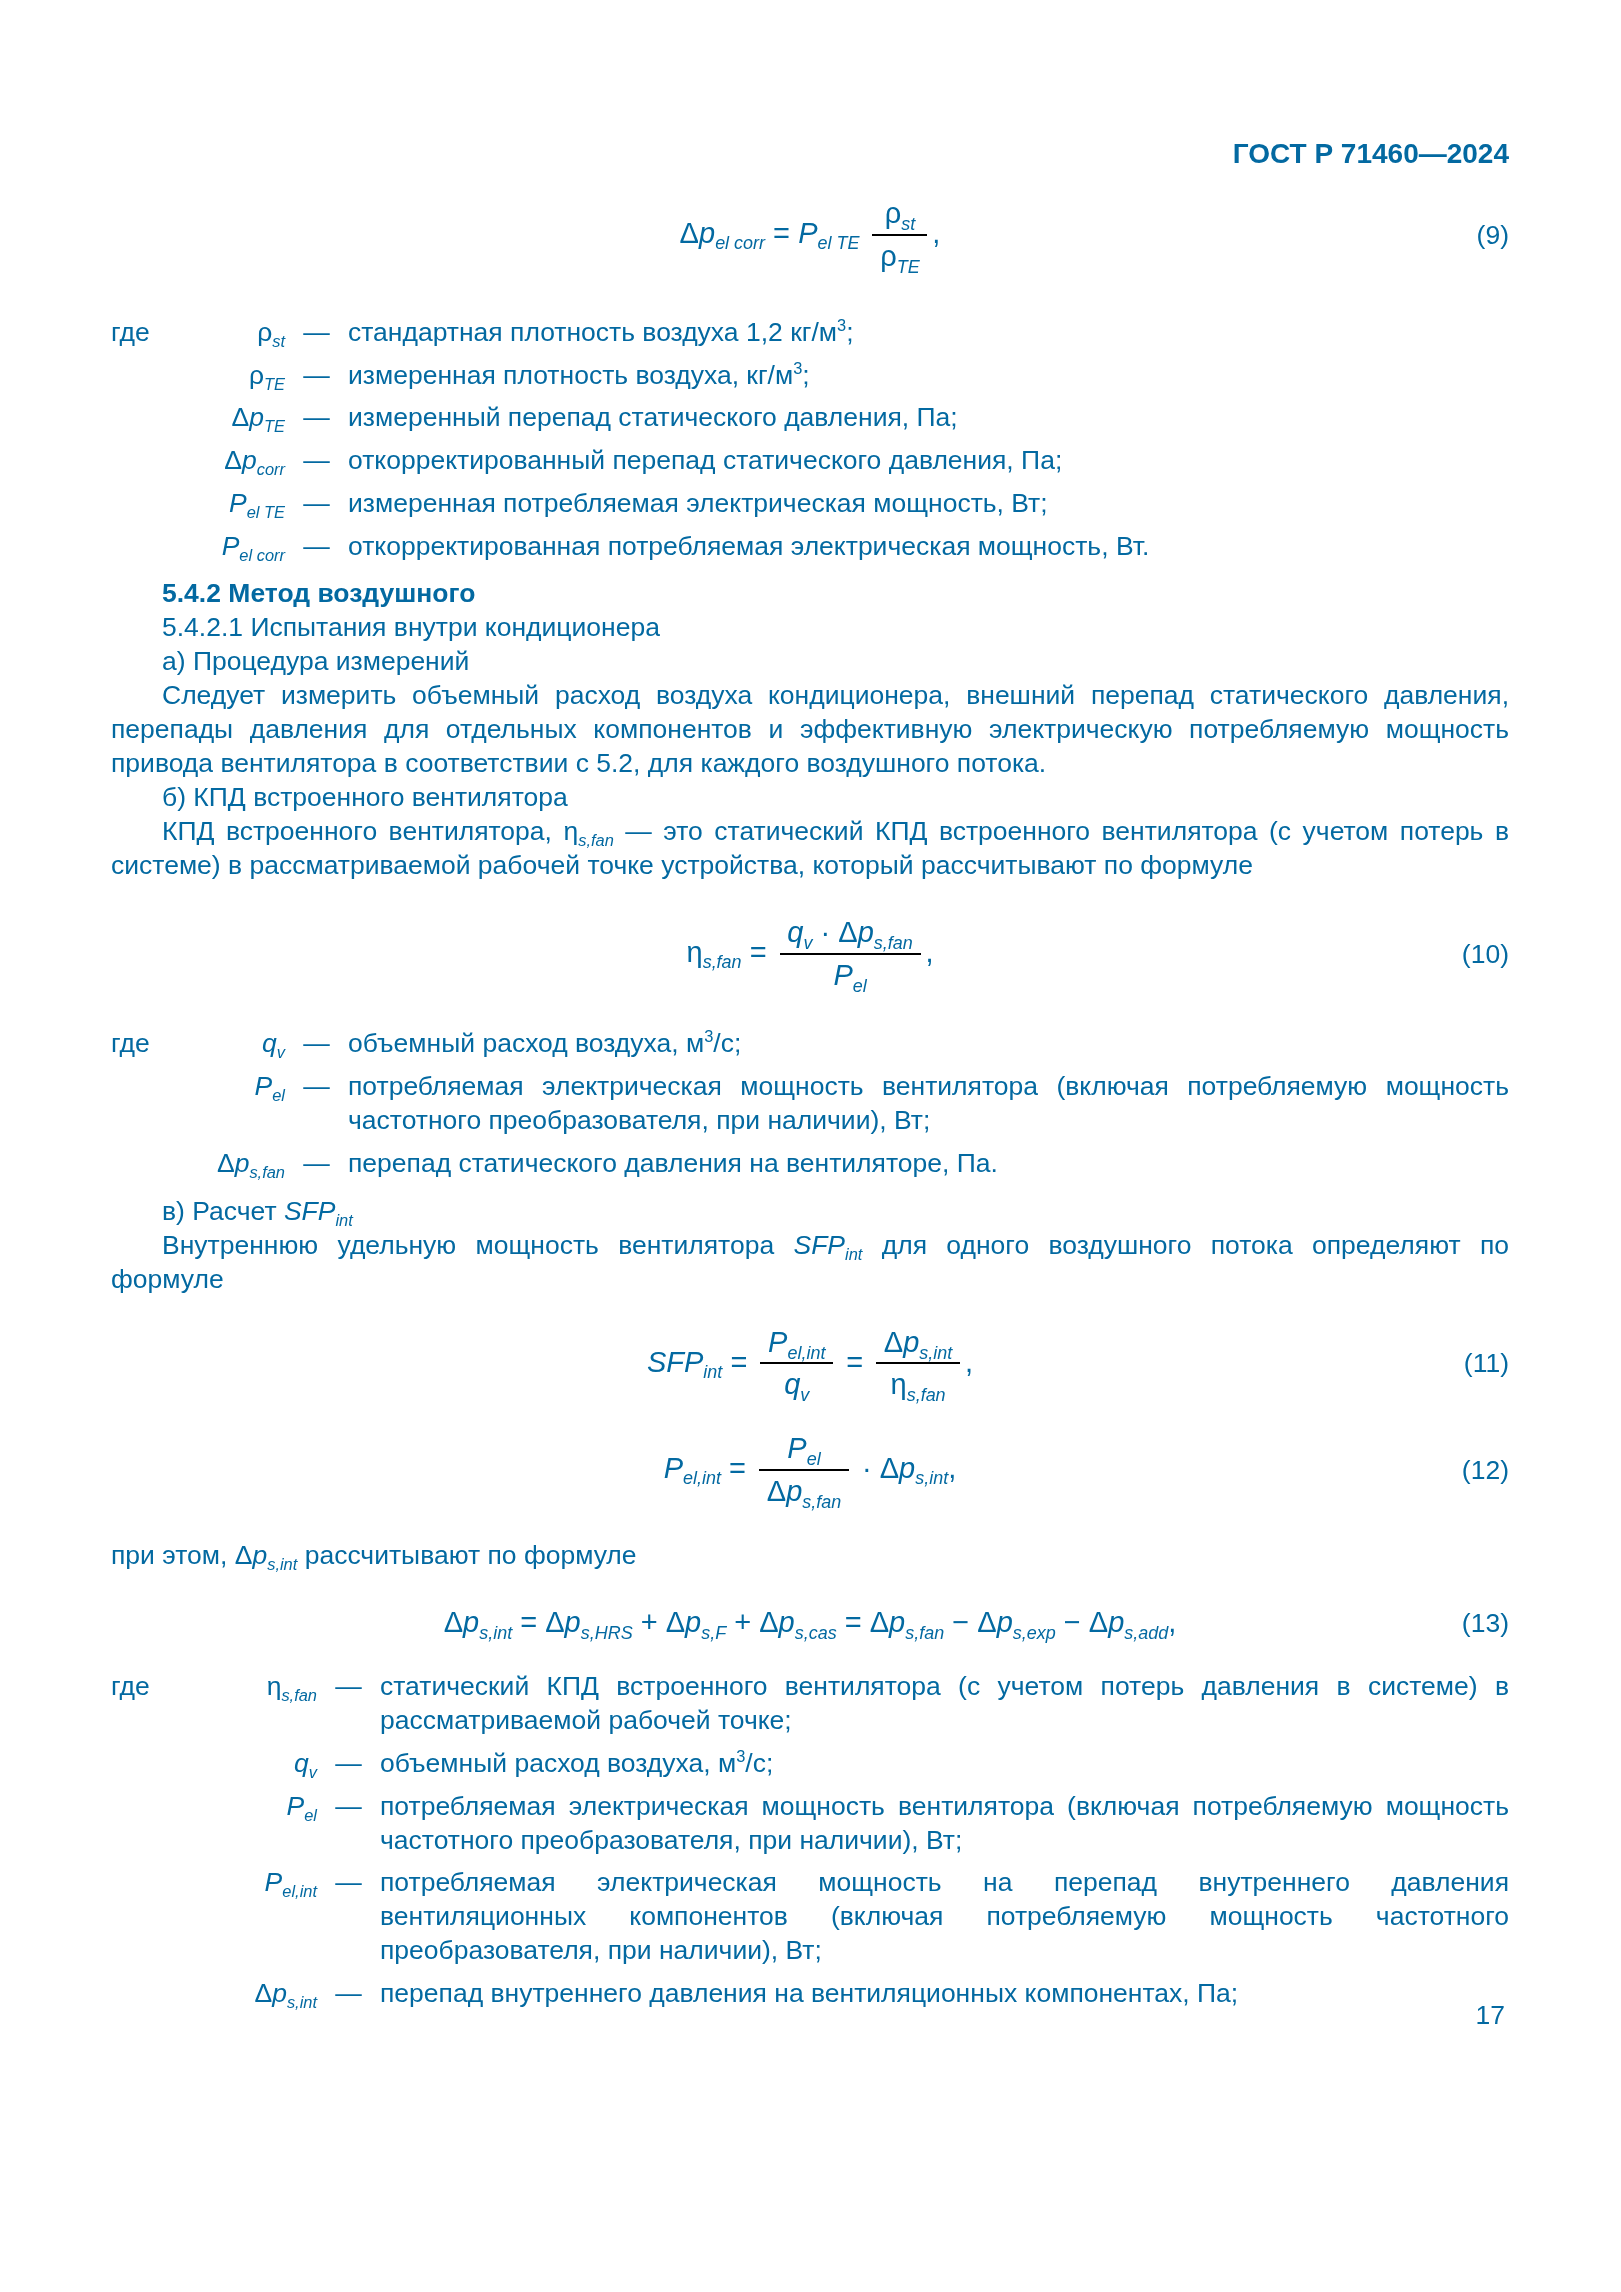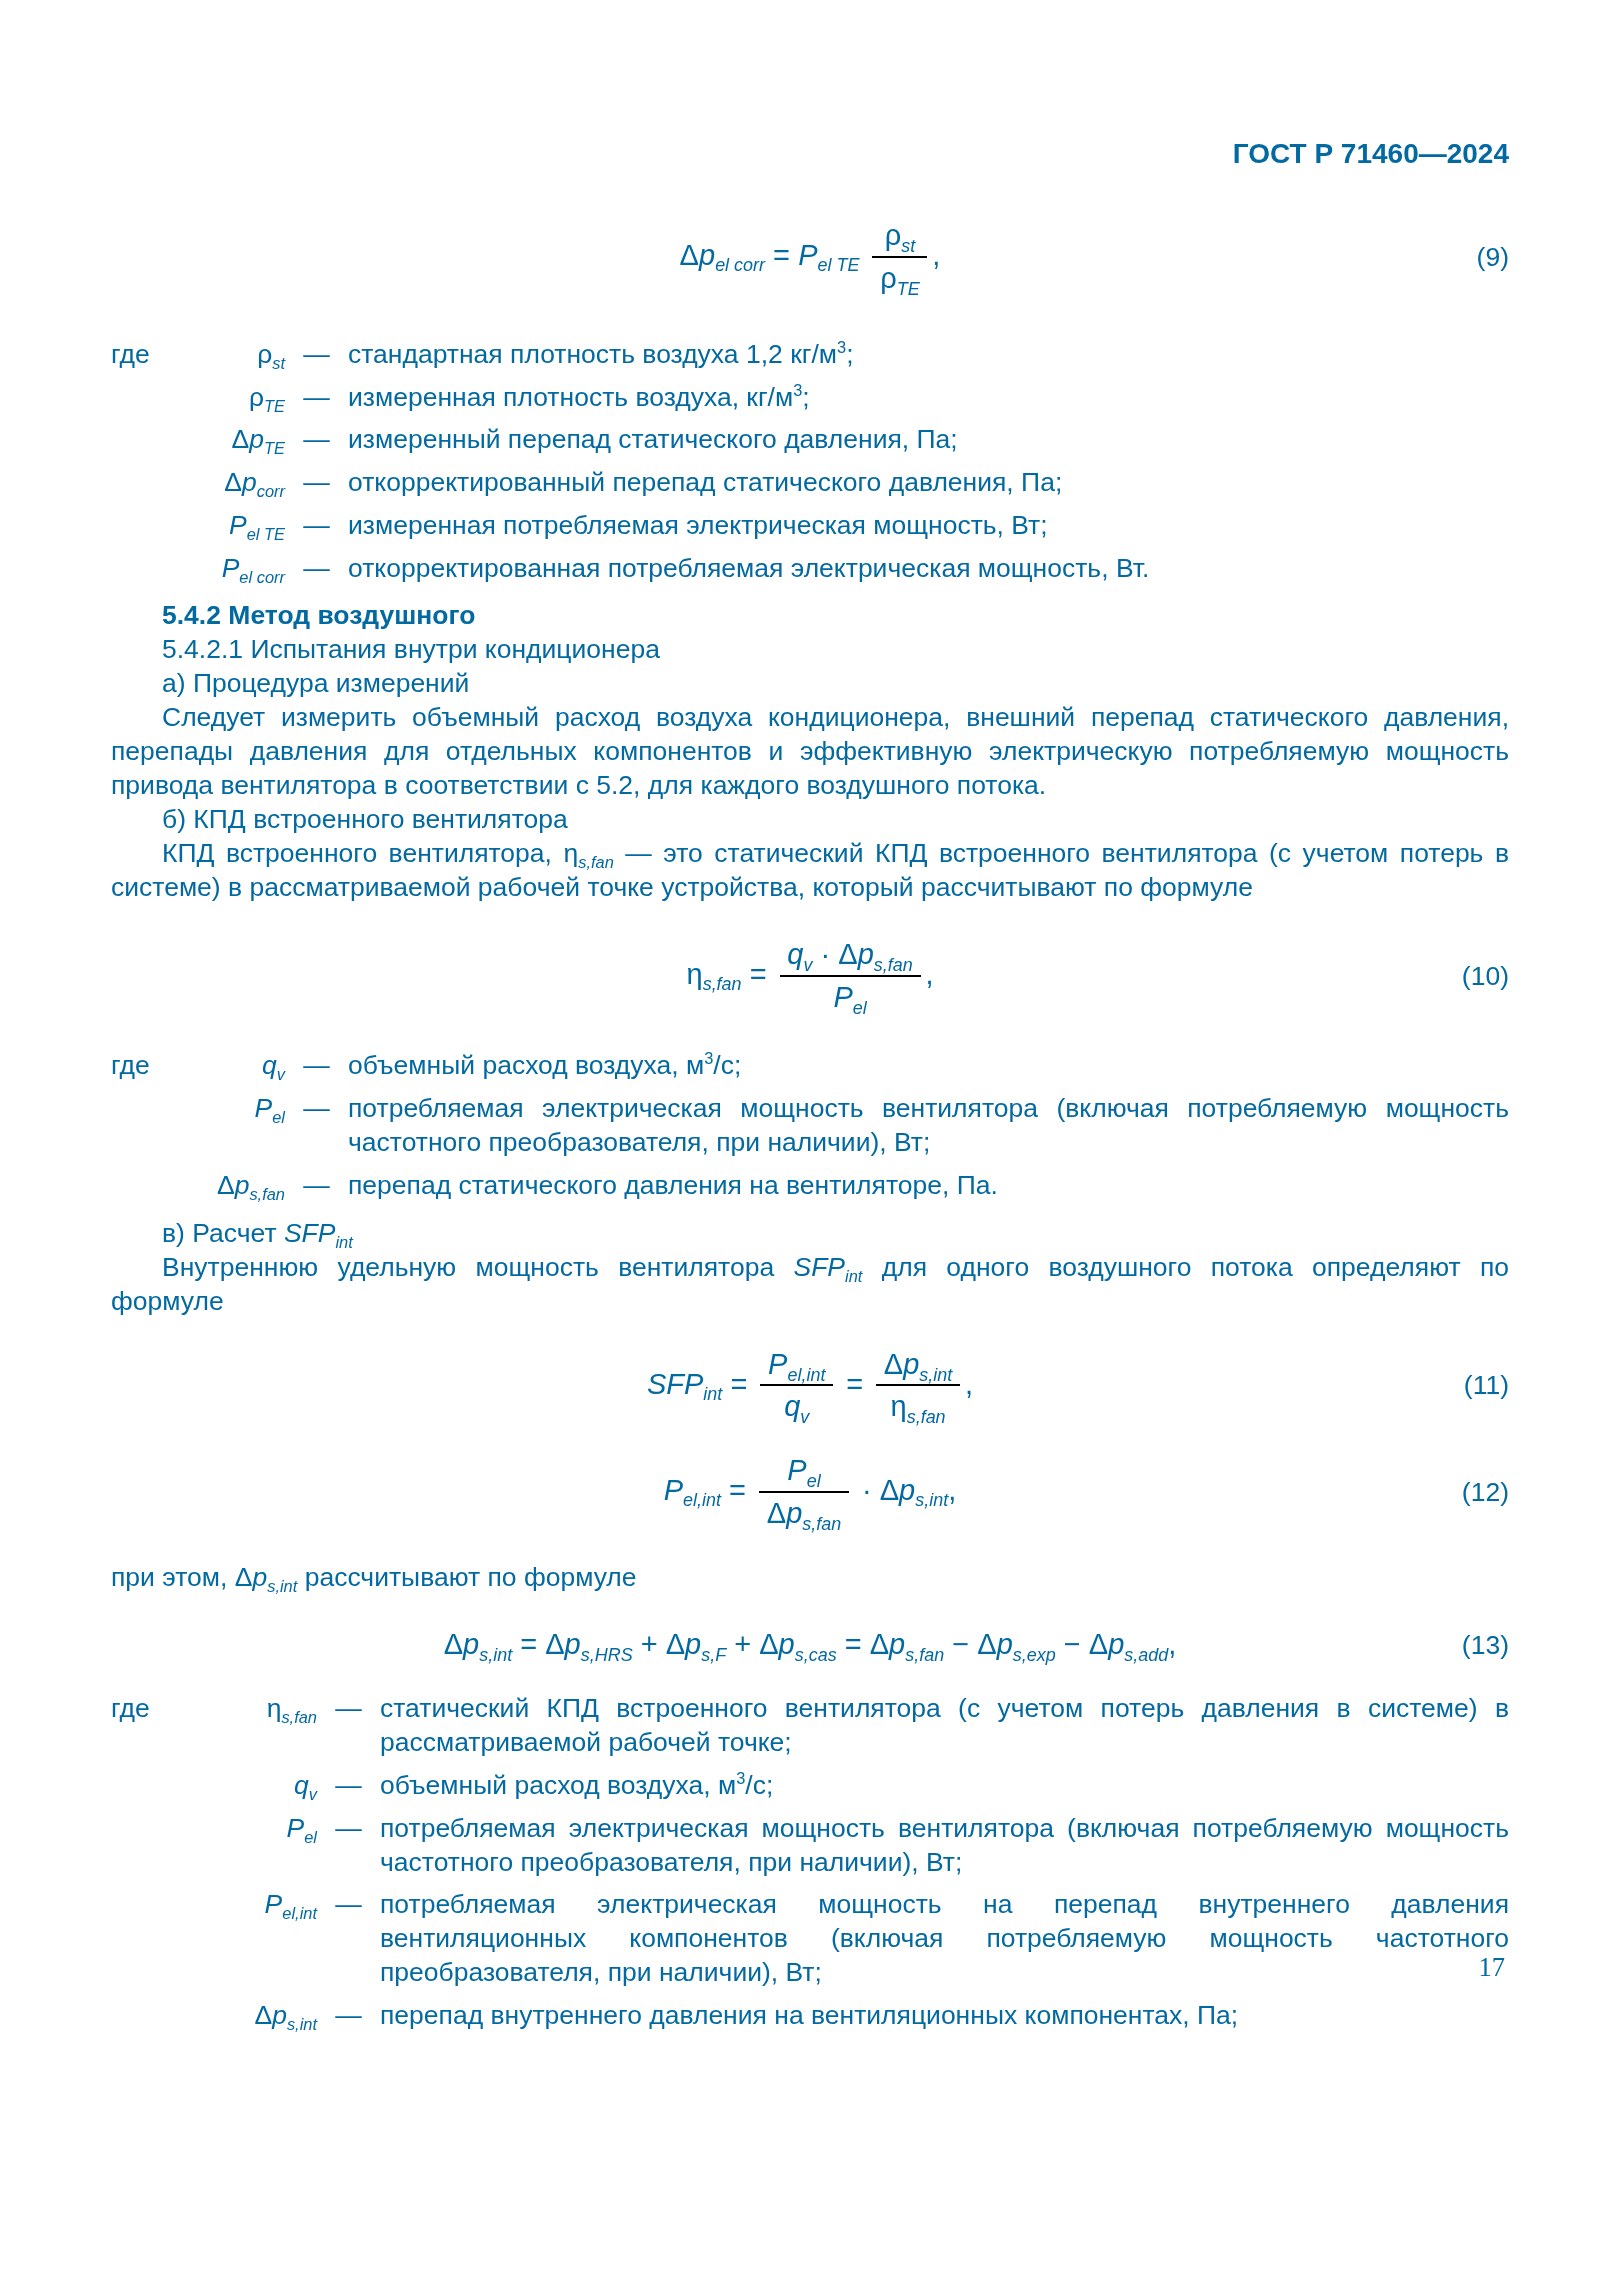--- a/index.html
+++ b/index.html
@@ -75,33 +75,32 @@
   
   .para {
     text-align:justify;
     text-indent:51px;
     margin:0;
   }
   .line { text-indent:51px; margin:0; }
   .bold { font-weight:bold; }
   .page-number {
     position:absolute;
-    right:116px; top:1950px;
+    right:116px; top:1998px;
     font-size:26.5px;
-    font-family:Liberation Serif, serif;
   }
 </style>
 </head>
 <body>
 
 <div class="page">
 
   <div class="running-header">ГОСТ Р 71460—2024</div>
 
-  <div class="formula-row" style="margin-top:47px;">
+  <div class="formula-row" style="margin-top:25px;">
     <span class="formula">Δ<i>p</i><sub><i>el corr</i></sub> = <i>P</i><sub><i>el TE</i></sub> <span class="frac">
           <span class="num">ρ<sub><i>st</i></sub></span>
           <span class="den">ρ<sub><i>TE</i></sub></span>
         </span>,</span>
     <span class="formula-number">(9)</span>
   </div>
 
   <div class="def-list def-list-1">
     <div class="def-row">
       <span class="def-term">

